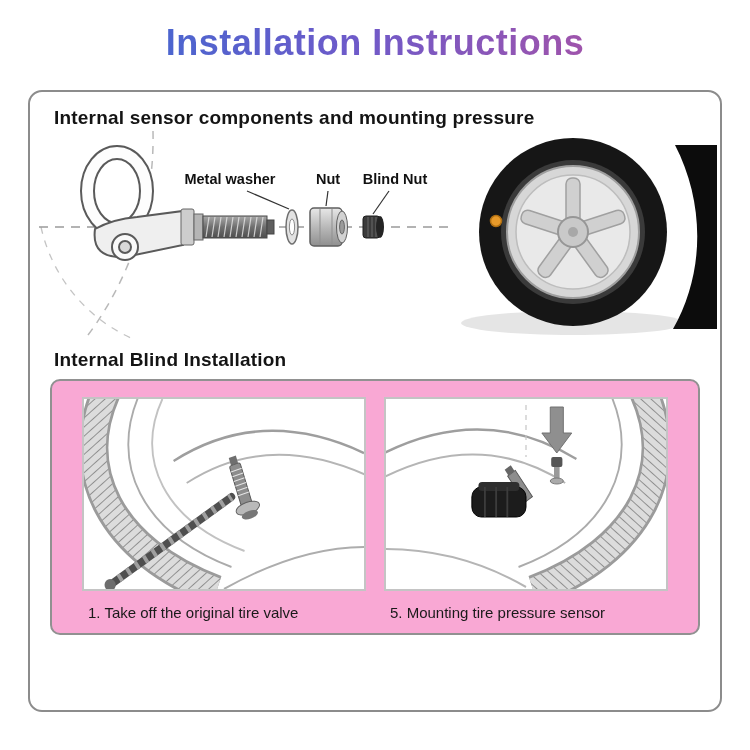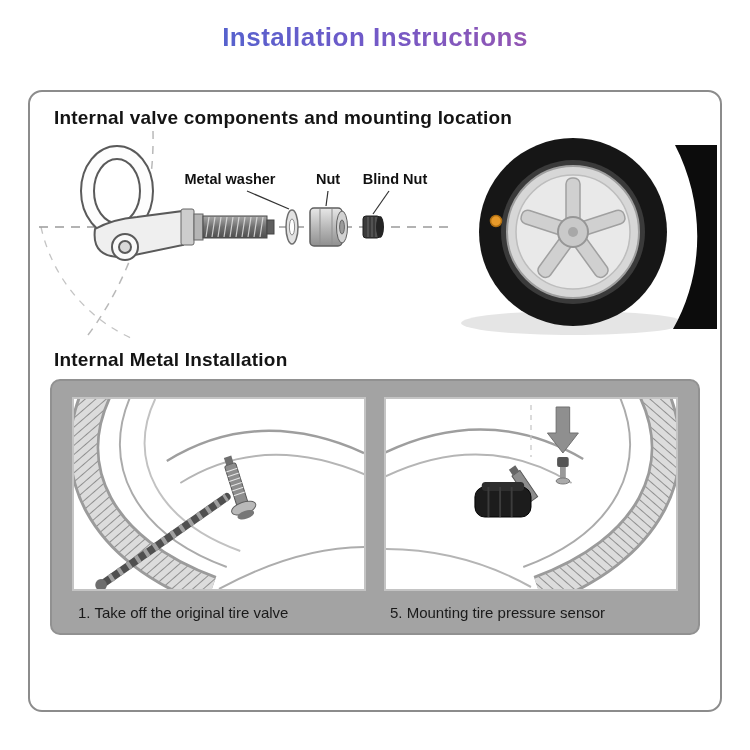--- a/index.html
+++ b/index.html
@@ -1,59 +1,59 @@
 <!DOCTYPE html>
 <html><head>
 <meta charset="utf-8">
 <style>
   html,body { margin:0; padding:0; background:#fff; }
   body { width:750px; height:750px; font-family:"Liberation Sans", sans-serif; }
   .page { position:relative; width:750px; height:750px; background:#fff; overflow:hidden; }
 
   .title {
     margin:0; padding-top:22px; text-align:center;
-    font-size:26px; font-weight:bold; letter-spacing:.5px;
+    font-size:36px; font-weight:bold; letter-spacing:.5px;
     background:linear-gradient(90deg,#2e6fd4 0%,#6f5ac9 48%,#c24f96 100%);
     -webkit-background-clip:text; background-clip:text; color:transparent;
   }
 
   .outer-box {
     position:absolute; left:28px; right:28px; top:90px; bottom:38px;
     border:2px solid #8c8c8c; border-radius:14px; background:#fff;
   }
 
   .sec-heading { margin:0; font-size:19px; font-weight:600; color:#141414; letter-spacing:.2px; }
   .sec1-heading { padding:15px 0 0 24px; }
   .sec2-heading { padding:6px 0 0 24px; }
 
   .components { width:684px; height:212px; margin:2px auto 0; }
   .components svg { display:block; }
 
   .inner-box {
     margin:8px 20px 6px; border:2px solid #919191; border-radius:10px;
-    padding:16px 20px 12px; background:#a3a3a3;
+    padding:16px 30px 12px; background:#f9a8d4;
   }
   .steps-row { display:flex; gap:18px; }
   .step { flex:1; min-width:0; }
   .step-image { border:2px solid #c4c4c4; height:190px; background:#fff; overflow:hidden; }
   .step-image svg { display:block; width:100%; height:100%; }
   .caption { margin-top:13px; padding-left:6px; font-size:15px; color:#1a1a1a; }
 
   svg text { font-family:"Liberation Sans", sans-serif; }
 </style>
 </head>
 <body>
 
 <div class="page">
 
   <h1 class="title">Installation Instructions</h1>
 
   <div class="outer-box">
 
-    <h2 class="sec-heading sec1-heading">Internal valve components and mounting location</h2>
+    <h2 class="sec-heading sec1-heading">Internal sensor components and mounting pressure</h2>
 
     <div class="components">
       <svg width="684" height="212" viewBox="0 0 684 212">
         <defs>
           <linearGradient id="nutG" x1="0" y1="0" x2="0" y2="1">
             <stop offset="0" stop-color="#e8e8e8"></stop>
               <stop offset=".5" stop-color="#b9b9b9"></stop>
               <stop offset="1" stop-color="#8f8f8f"></stop>
           </linearGradient>
           <linearGradient id="stemG" x1="0" y1="0" x2="0" y2="1">
@@ -138,21 +138,21 @@
           </g>
           <circle cx="115" cy="101" r="15" fill="#c9c9c9" stroke="#969696" stroke-width="2"></circle>
           <circle cx="115" cy="101" r="5" fill="#a8a8a8"></circle>
           <circle cx="38" cy="90" r="5.5" fill="#e89a2a" stroke="#b06f12" stroke-width="1.5"></circle>
         </g>
 
         <path d="M642,14 C 672,72 672,142 640,198 L 684,198 L 684,14 Z" fill="#0c0c0c"></path>
       </svg>
     </div>
 
-    <h2 class="sec-heading sec2-heading">Internal Metal Installation</h2>
+    <h2 class="sec-heading sec2-heading">Internal Blind Installation</h2>
 
     <div class="inner-box">
       <div class="steps-row">
 
         <div class="step">
           <div class="step-image">
             <svg viewBox="0 0 300 190" preserveAspectRatio="none">
               <defs>
                 <pattern id="hA" width="7" height="7" patternUnits="userSpaceOnUse" patternTransform="rotate(50)">
                   <rect width="7" height="7" fill="#dcdcdc"></rect>

